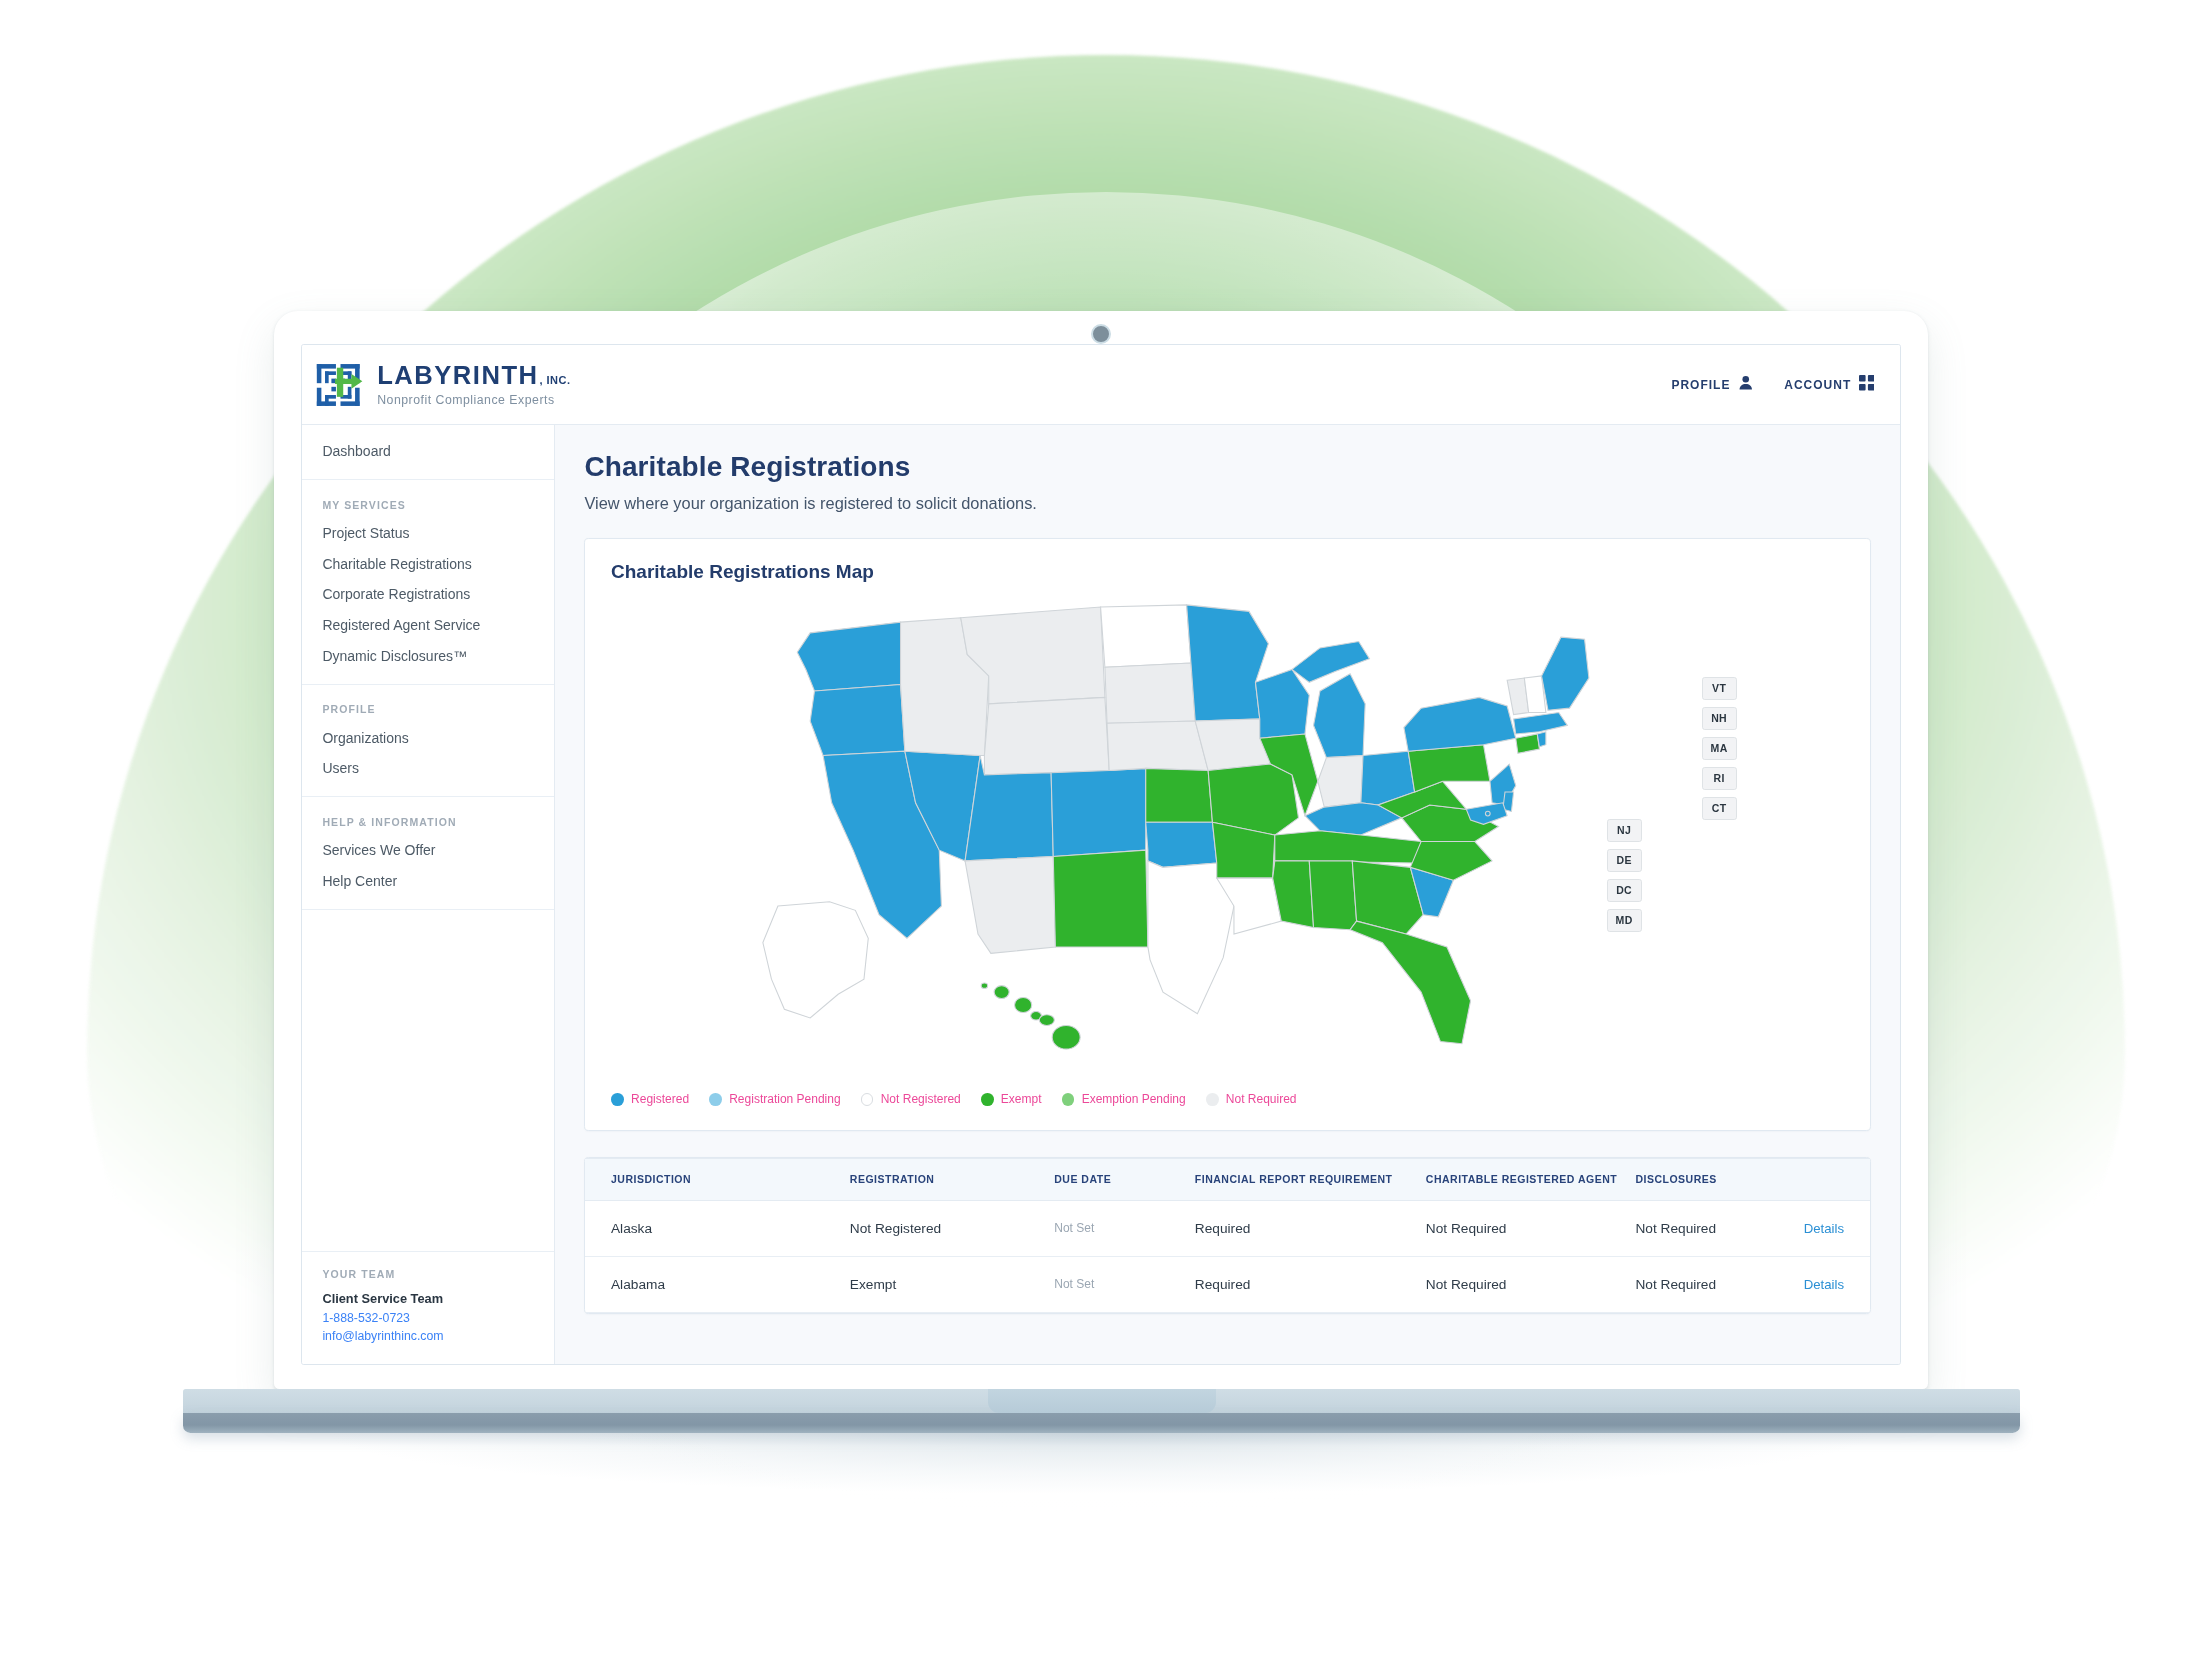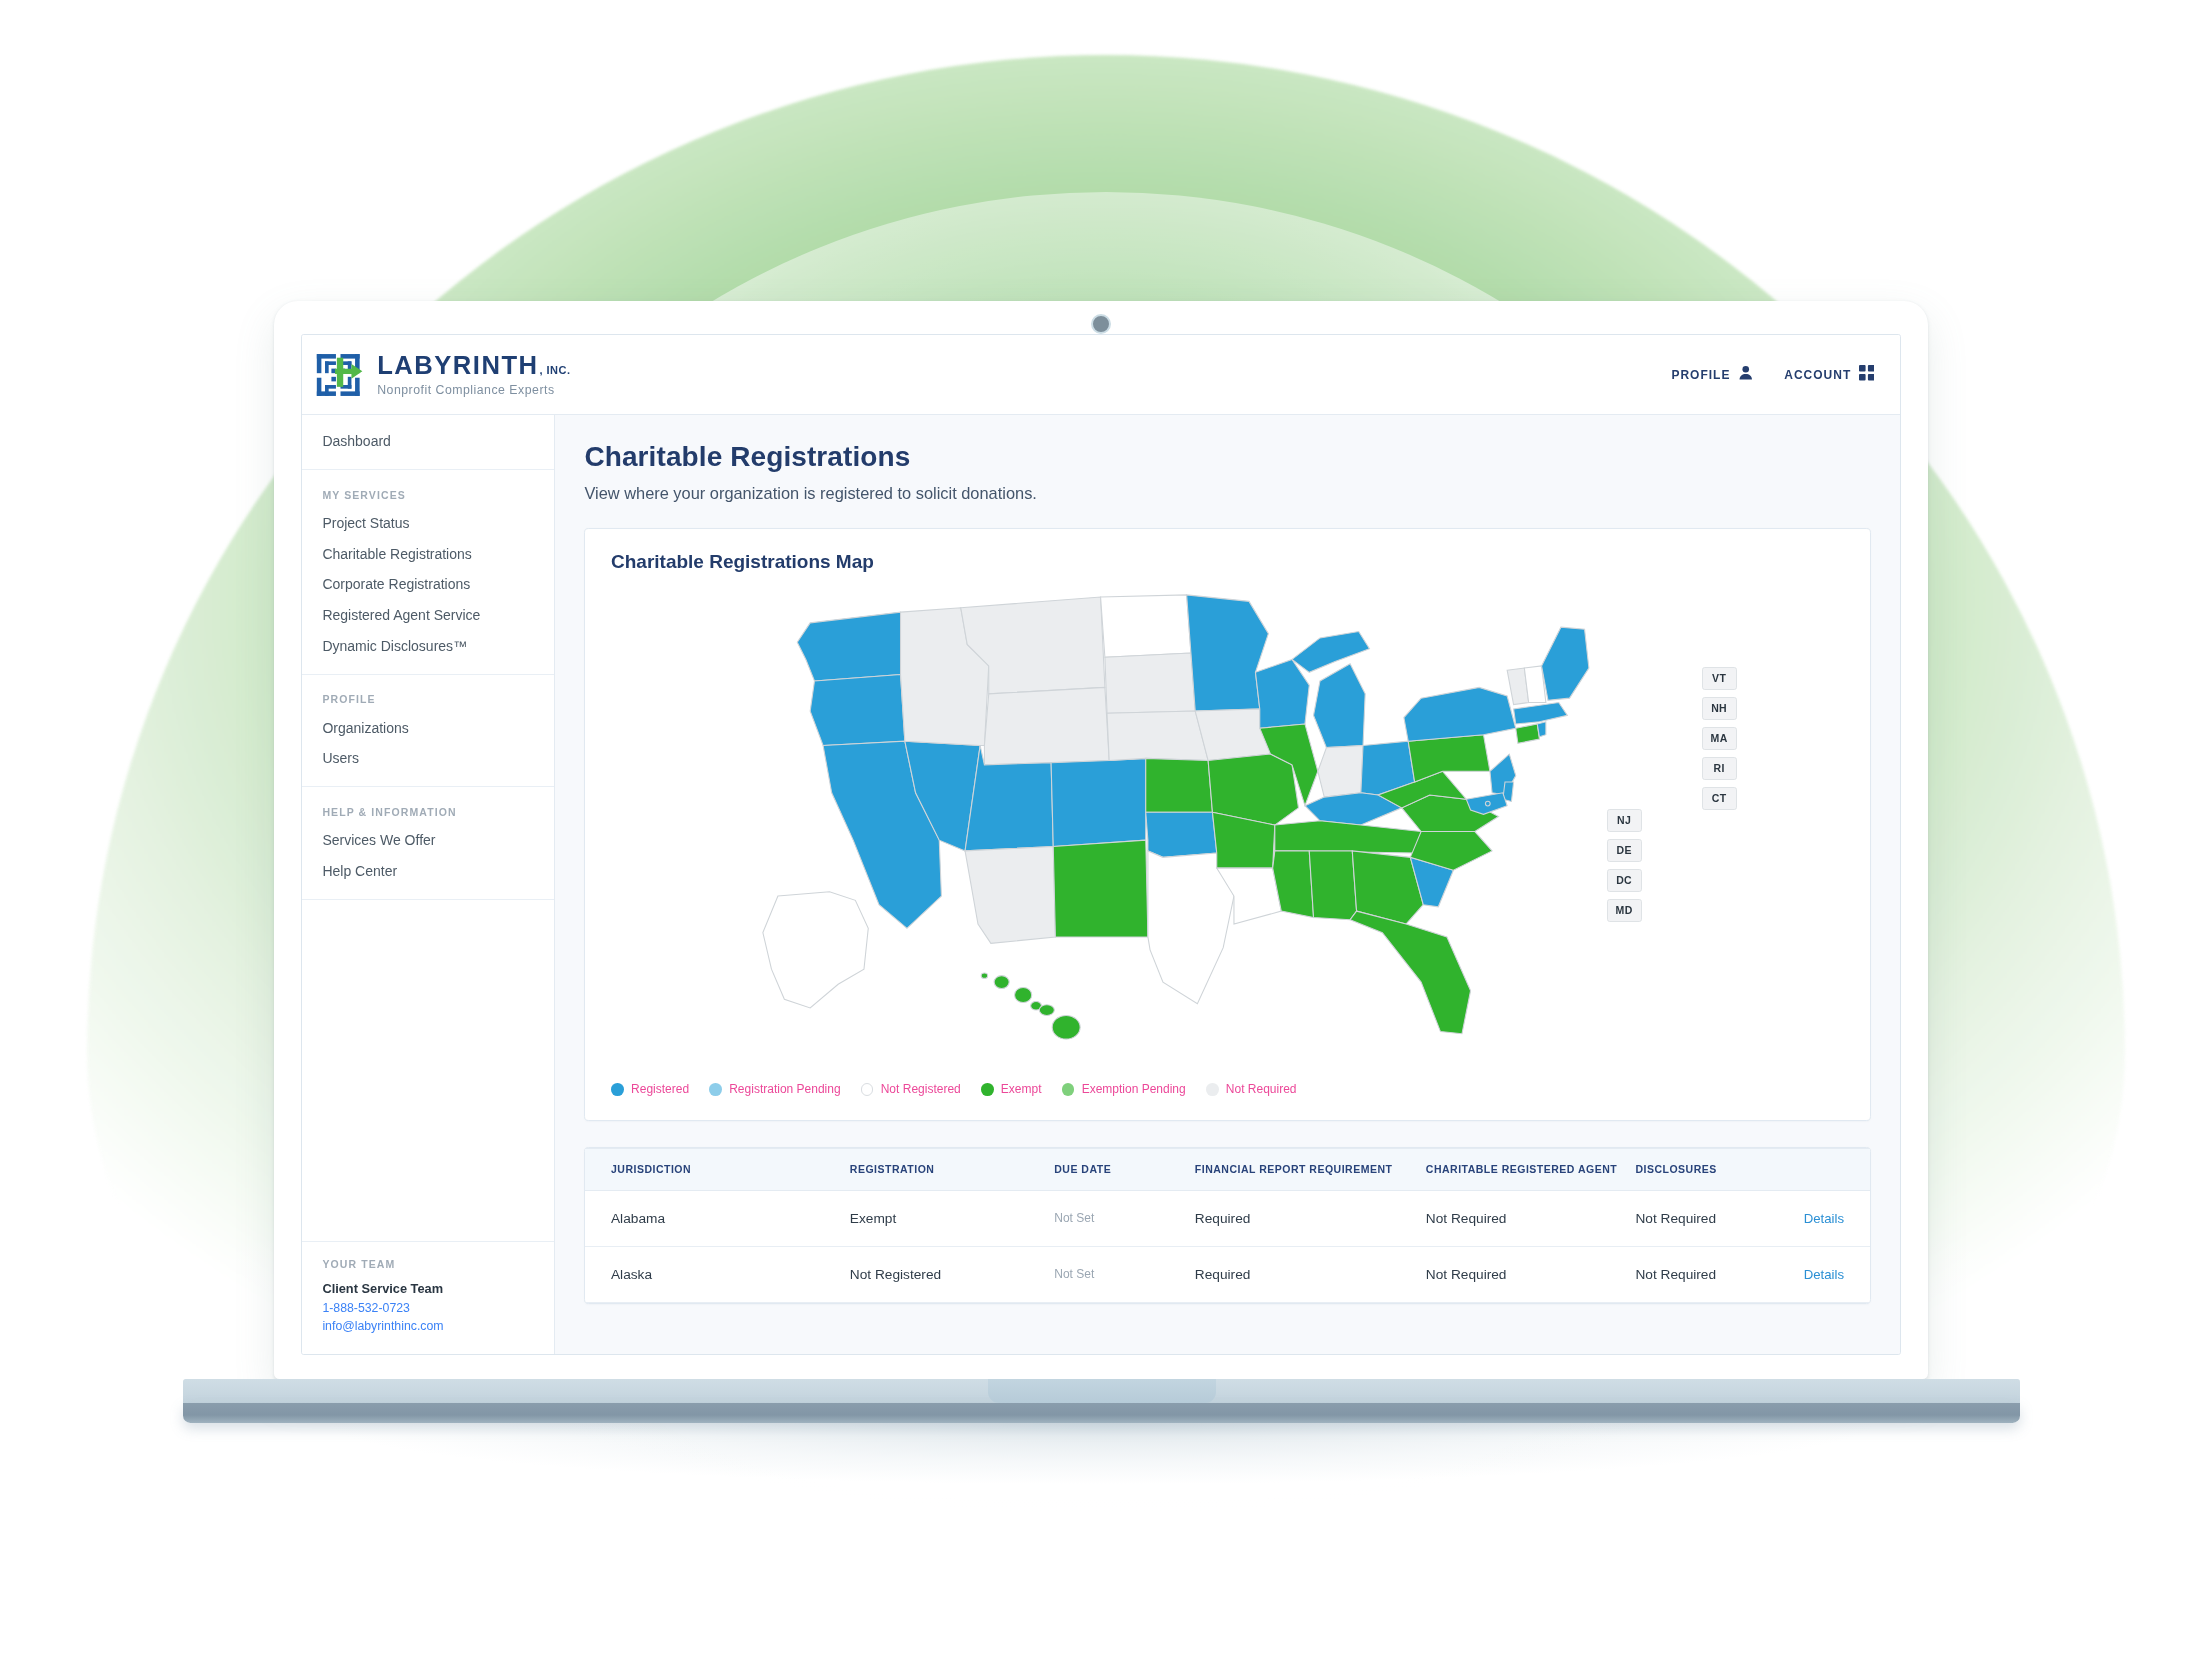--- a/index.html
+++ b/index.html
@@ -31,21 +31,21 @@
     width: 1499px; height: 1307px;
     border-radius: 50% 50% 40% 40% / 56% 56% 44% 44%;
     background: radial-gradient(ellipse 64% 60% at 50% 30%, rgba(255,255,255,.0) 0%, rgba(255,255,255,.45) 52%, rgba(255,255,255,.92) 78%, #ffffff 92%);
   }
   .halo-fade-bottom {
     position: absolute; left: 0; right: 0; bottom: 0; height: 429px;
     background: linear-gradient(to bottom, rgba(255,255,255,0) 0%, rgba(255,255,255,.85) 38%, #ffffff 78%);
   }
 
   
-  .laptop { position: absolute; left: 274px; top: 301px; width: 1654px; }
+  .laptop { position: absolute; left: 274px; top: 311px; width: 1654px; }
 
   .lid {
     width: 1654px; height: 1078px;
     background: #ffffff;
     border-radius: 24px 24px 5.5px 5.5px;
     box-shadow: 0 1.8px 3.7px rgba(120,140,150,.22), 0 16.4px 40px rgba(120,150,140,.16);
     padding: 33px 27.4px 24px 27.4px;
     position: relative;
   }
   .webcam {
@@ -495,41 +495,41 @@
                   <th class="c-reg">REGISTRATION</th>
                   <th class="c-due">DUE DATE</th>
                   <th class="c-fin">FINANCIAL REPORT REQUIREMENT</th>
                   <th class="c-cra">CHARITABLE REGISTERED AGENT</th>
                   <th class="c-dis">DISCLOSURES</th>
                   <th class="c-act"></th>
                 </tr>
               </thead>
               <tbody>
                 <tr>
+                  <td>Alaska</td>
+                  <td>Not Registered</td>
+                  <td class="muted">Not Set</td>
+                  <td>Required</td>
+                  <td>Not Required</td>
+                  <td>Not Required</td>
+                  <td class="details">
+                    <span class="details-link">Details</span>
+                  </td>
+                </tr>
+                <tr>
                   <td>Alabama</td>
                   <td>Exempt</td>
                   <td class="muted">Not Set</td>
                   <td>Required</td>
                   <td>Not Required</td>
                   <td>Not Required</td>
                   <td class="details">
                     <span class="details-link">Details</span>
                   </td>
                 </tr>
-                <tr>
-                  <td>Alaska</td>
-                  <td>Not Registered</td>
-                  <td class="muted">Not Set</td>
-                  <td>Required</td>
-                  <td>Not Required</td>
-                  <td>Not Required</td>
-                  <td class="details">
-                    <span class="details-link">Details</span>
-                  </td>
-                </tr>
               </tbody>
             </table>
           </div>
 
         </div>
       </div>
     </div>
   </div>
 
   <div class="hinge"></div>

